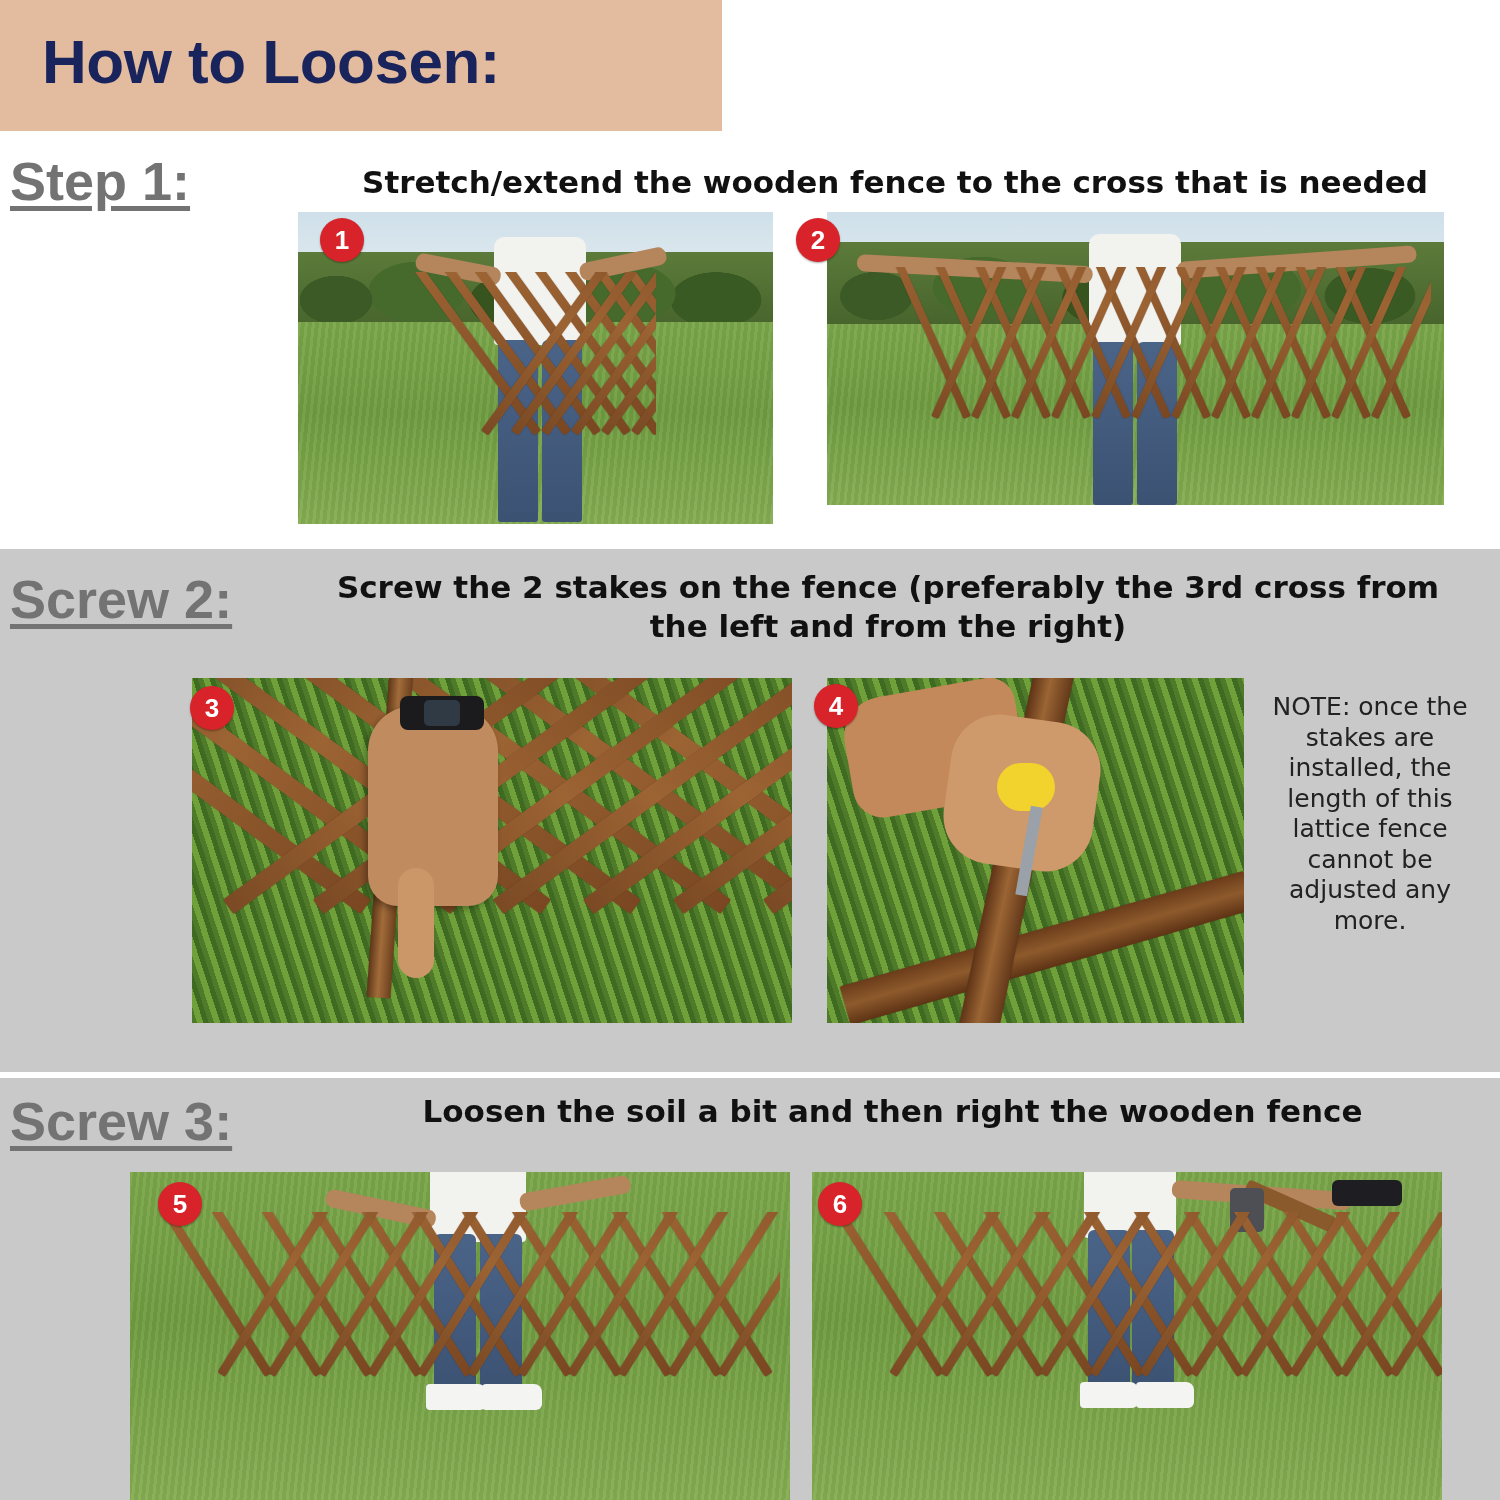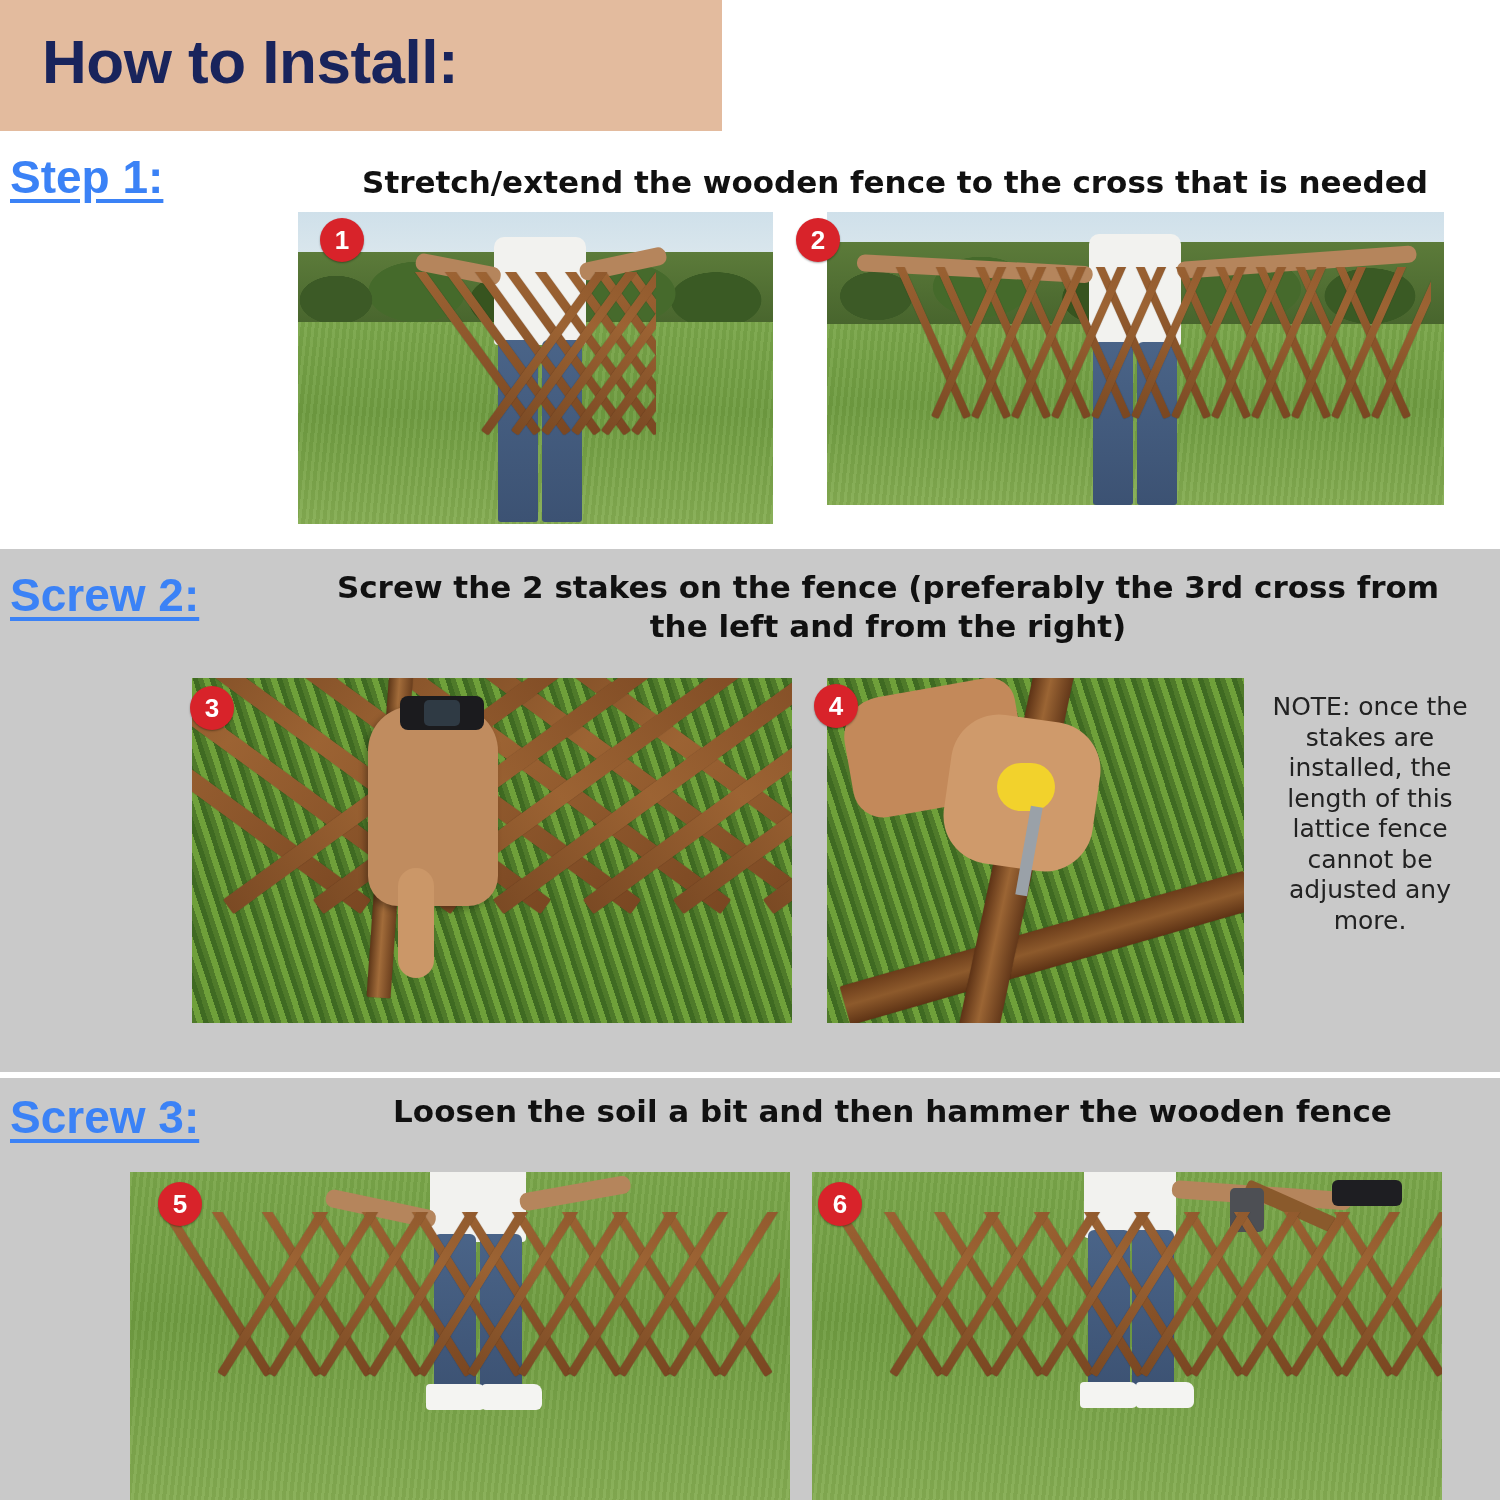--- a/index.html
+++ b/index.html
@@ -39,23 +39,23 @@
   .step-band {
     position: absolute;
     left: 0;
     width: 1500px;
   }
   .band-white { background: #ffffff; }
   .band-gray  { background: #c9c9c9; }
 
   .step-label {
     position: absolute;
-    font-size: 46px;
+    font-size: 54px;
     font-weight: bold;
-    color: #3b82f6;
+    color: #737373;
     text-decoration: underline;
     text-underline-offset: 6px;
     white-space: nowrap;
   }
   .step-desc {
     position: absolute;
     font-size: 31px;
     font-weight: 600;
     color: #111111;
     text-align: center;
@@ -169,21 +169,21 @@
     height: 6px;
     background: #ffffff;
   }
 </style>
 </head>
 <body>
 
 <div class="step-band band-white" style="top:0; height:549px;"></div>
 
 <div class="header-band"></div>
-<div class="header-title">How to Install:</div>
+<div class="header-title">How to Loosen:</div>
 
 <div class="step-label" style="left:10px; top:150px;">Step 1:</div>
 <div class="step-desc" style="left:310px; top:163px; width:1170px;">Stretch/extend the wooden fence to the cross that is needed</div>
 
 <div class="photo" style="left:298px; top:212px; width:475px; height:312px;">
   <div class="sky" style="height:95px;"></div>
   <div class="treeline" style="top:40px; height:80px;"></div>
   <div class="grass" style="top:110px; height:202px;"></div>
 
   <div class="person-torso" style="left:196px; top:25px; width:92px; height:108px;"></div>
@@ -299,21 +299,21 @@
 </div>
 <div class="badge" style="left:814px; top:684px;">4</div>
 
 <div class="note-text" style="left:1254px; top:692px; width:232px;">NOTE: once the stakes are installed, the length of this lattice fence cannot be adjusted any more.</div>
 
 <div class="divider" style="top:1072px;"></div>
 
 <div class="step-band band-gray" style="top:1078px; height:422px;"></div>
 
 <div class="step-label" style="left:10px; top:1090px;">Screw 3:</div>
-<div class="step-desc" style="left:300px; top:1092px; width:1185px;">Loosen the soil a bit and then hammer the wooden fence</div>
+<div class="step-desc" style="left:300px; top:1092px; width:1185px;">Loosen the soil a bit and then right the wooden fence</div>
 
 <div class="photo" style="left:130px; top:1172px; width:660px; height:328px;">
   <div class="grass" style="top:0; height:328px;"></div>
   <div class="person-torso" style="left:300px; top:-10px; width:96px; height:80px;"></div>
   <div class="person-legs" style="left:304px; top:62px; width:42px; height:160px;"></div>
   <div class="person-legs" style="left:350px; top:62px; width:42px; height:160px;"></div>
   <div class="shoe" style="left:296px; top:212px; width:60px; height:26px;"></div>
   <div class="shoe" style="left:352px; top:212px; width:60px; height:26px;"></div>
   <div class="arm" style="left:196px; top:16px; width:112px; height:18px; transform:rotate(12deg);"></div>
   <div class="arm" style="left:390px; top:22px; width:112px; height:18px; transform:rotate(-10deg);"></div>

